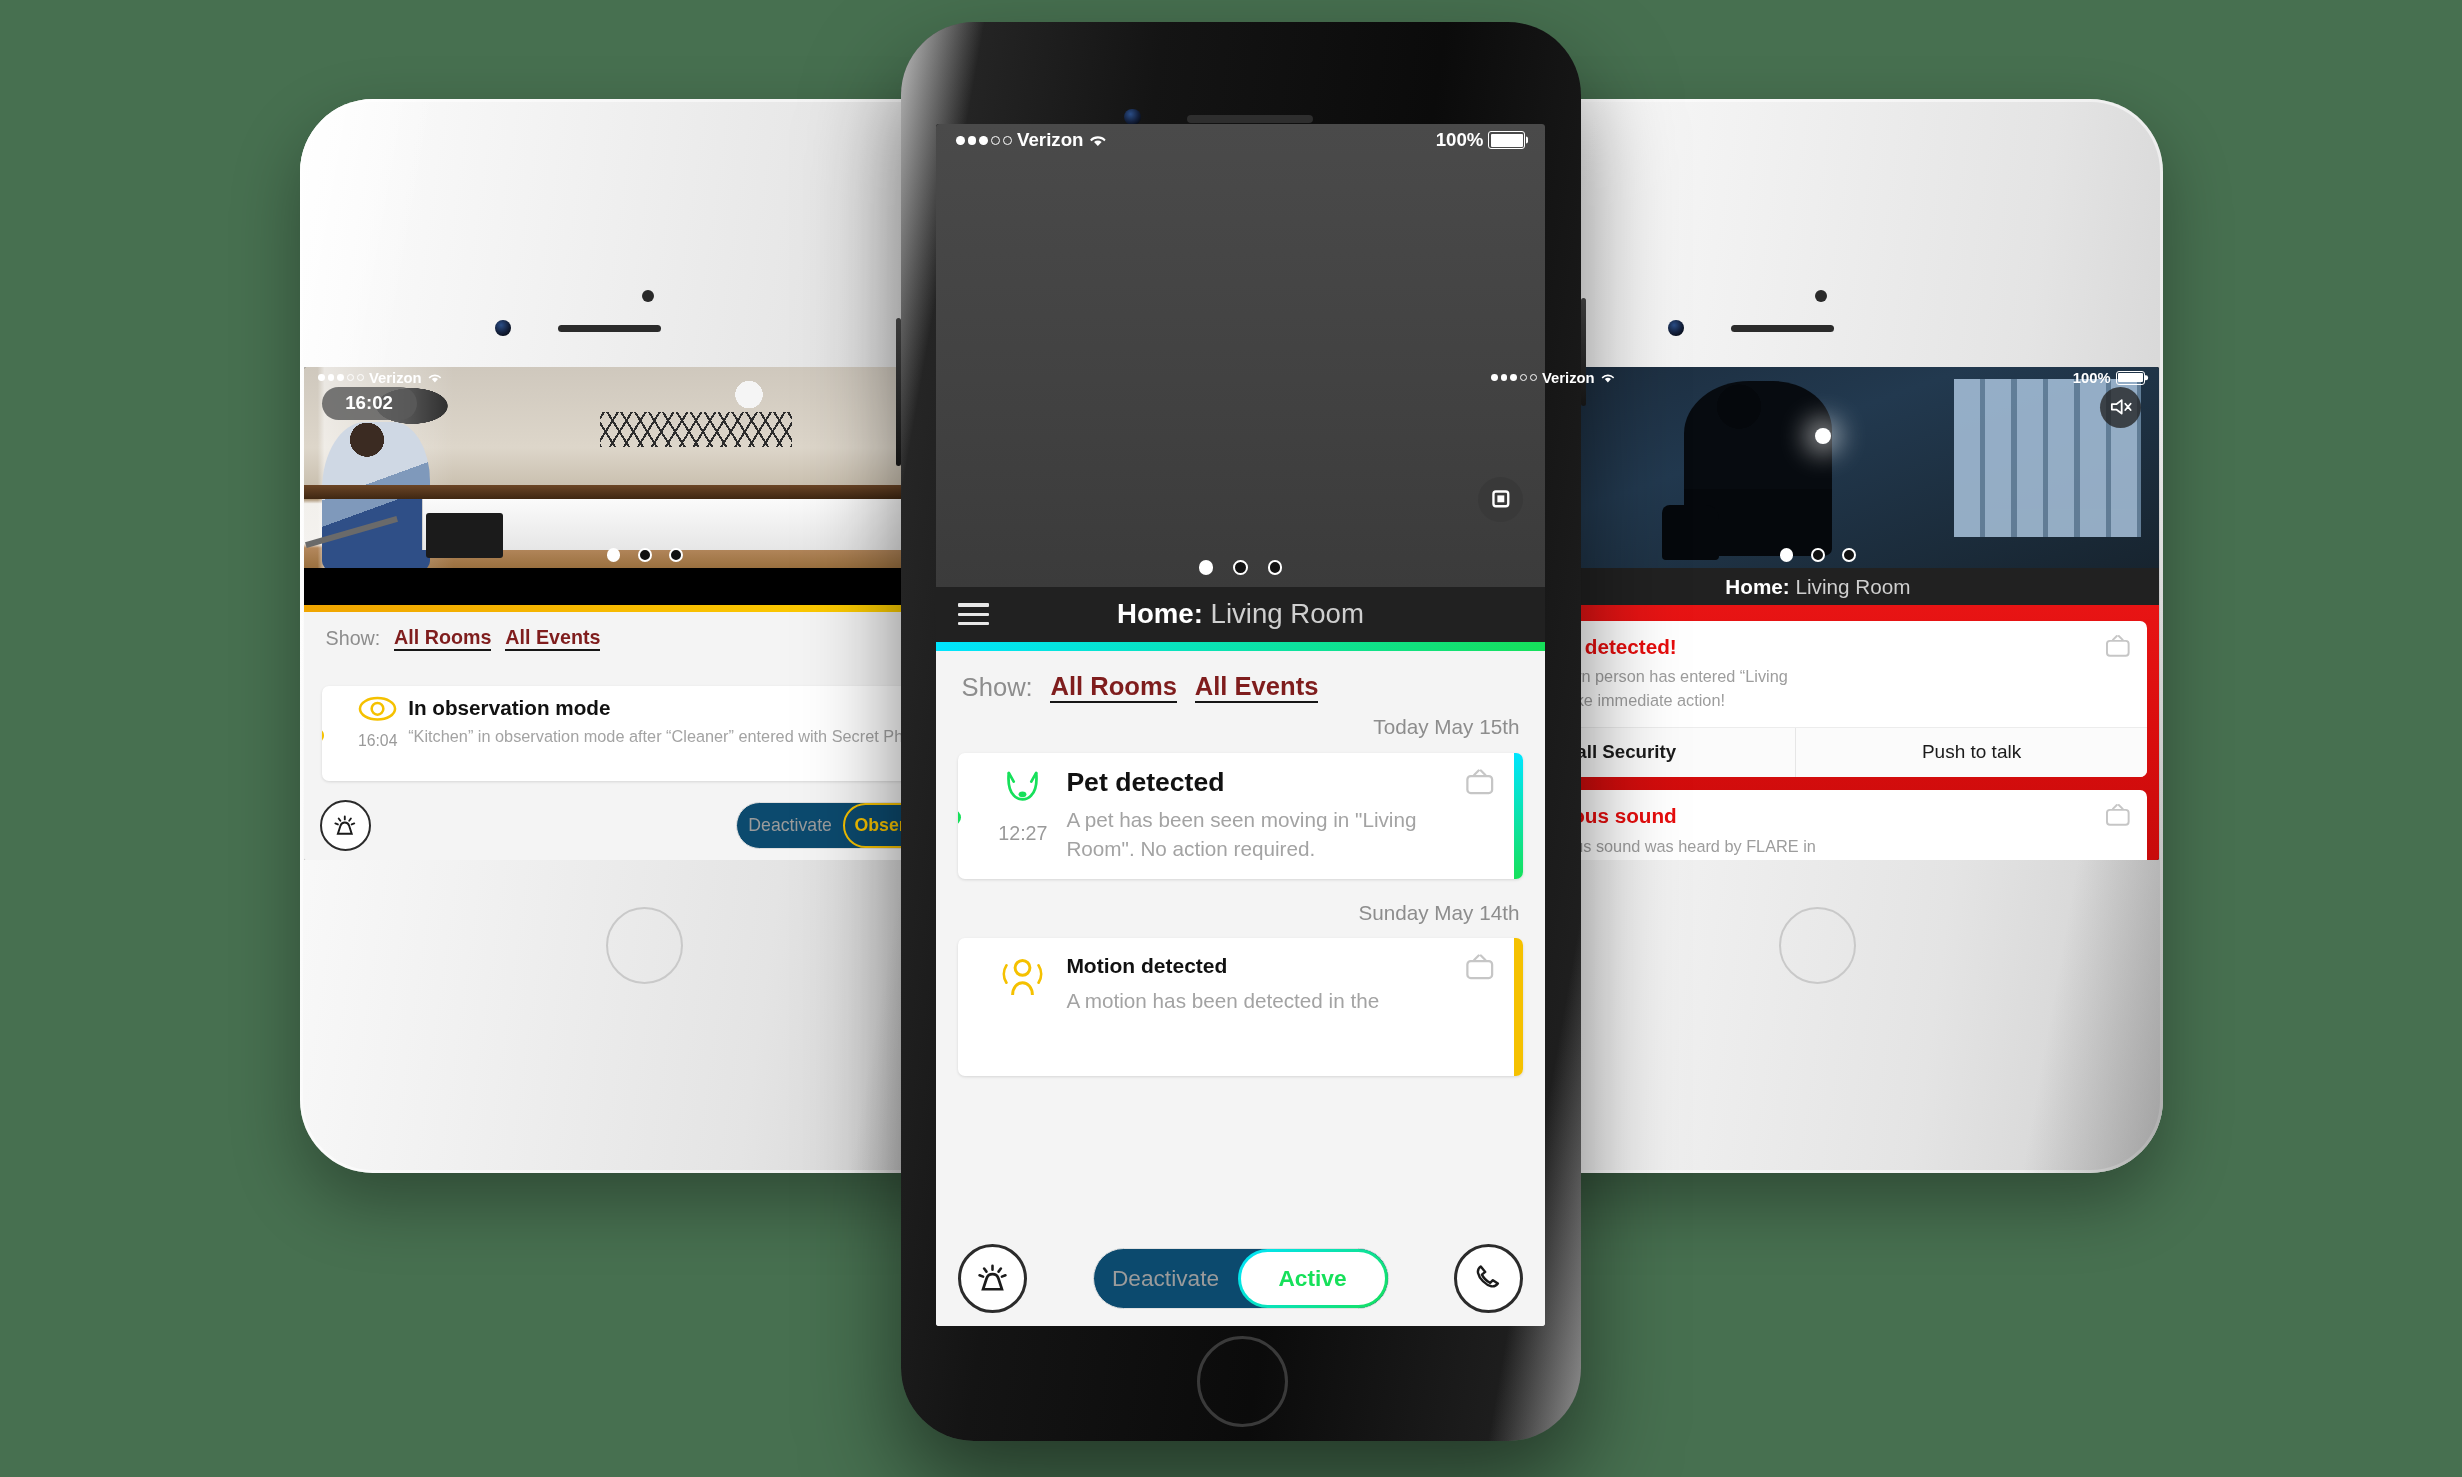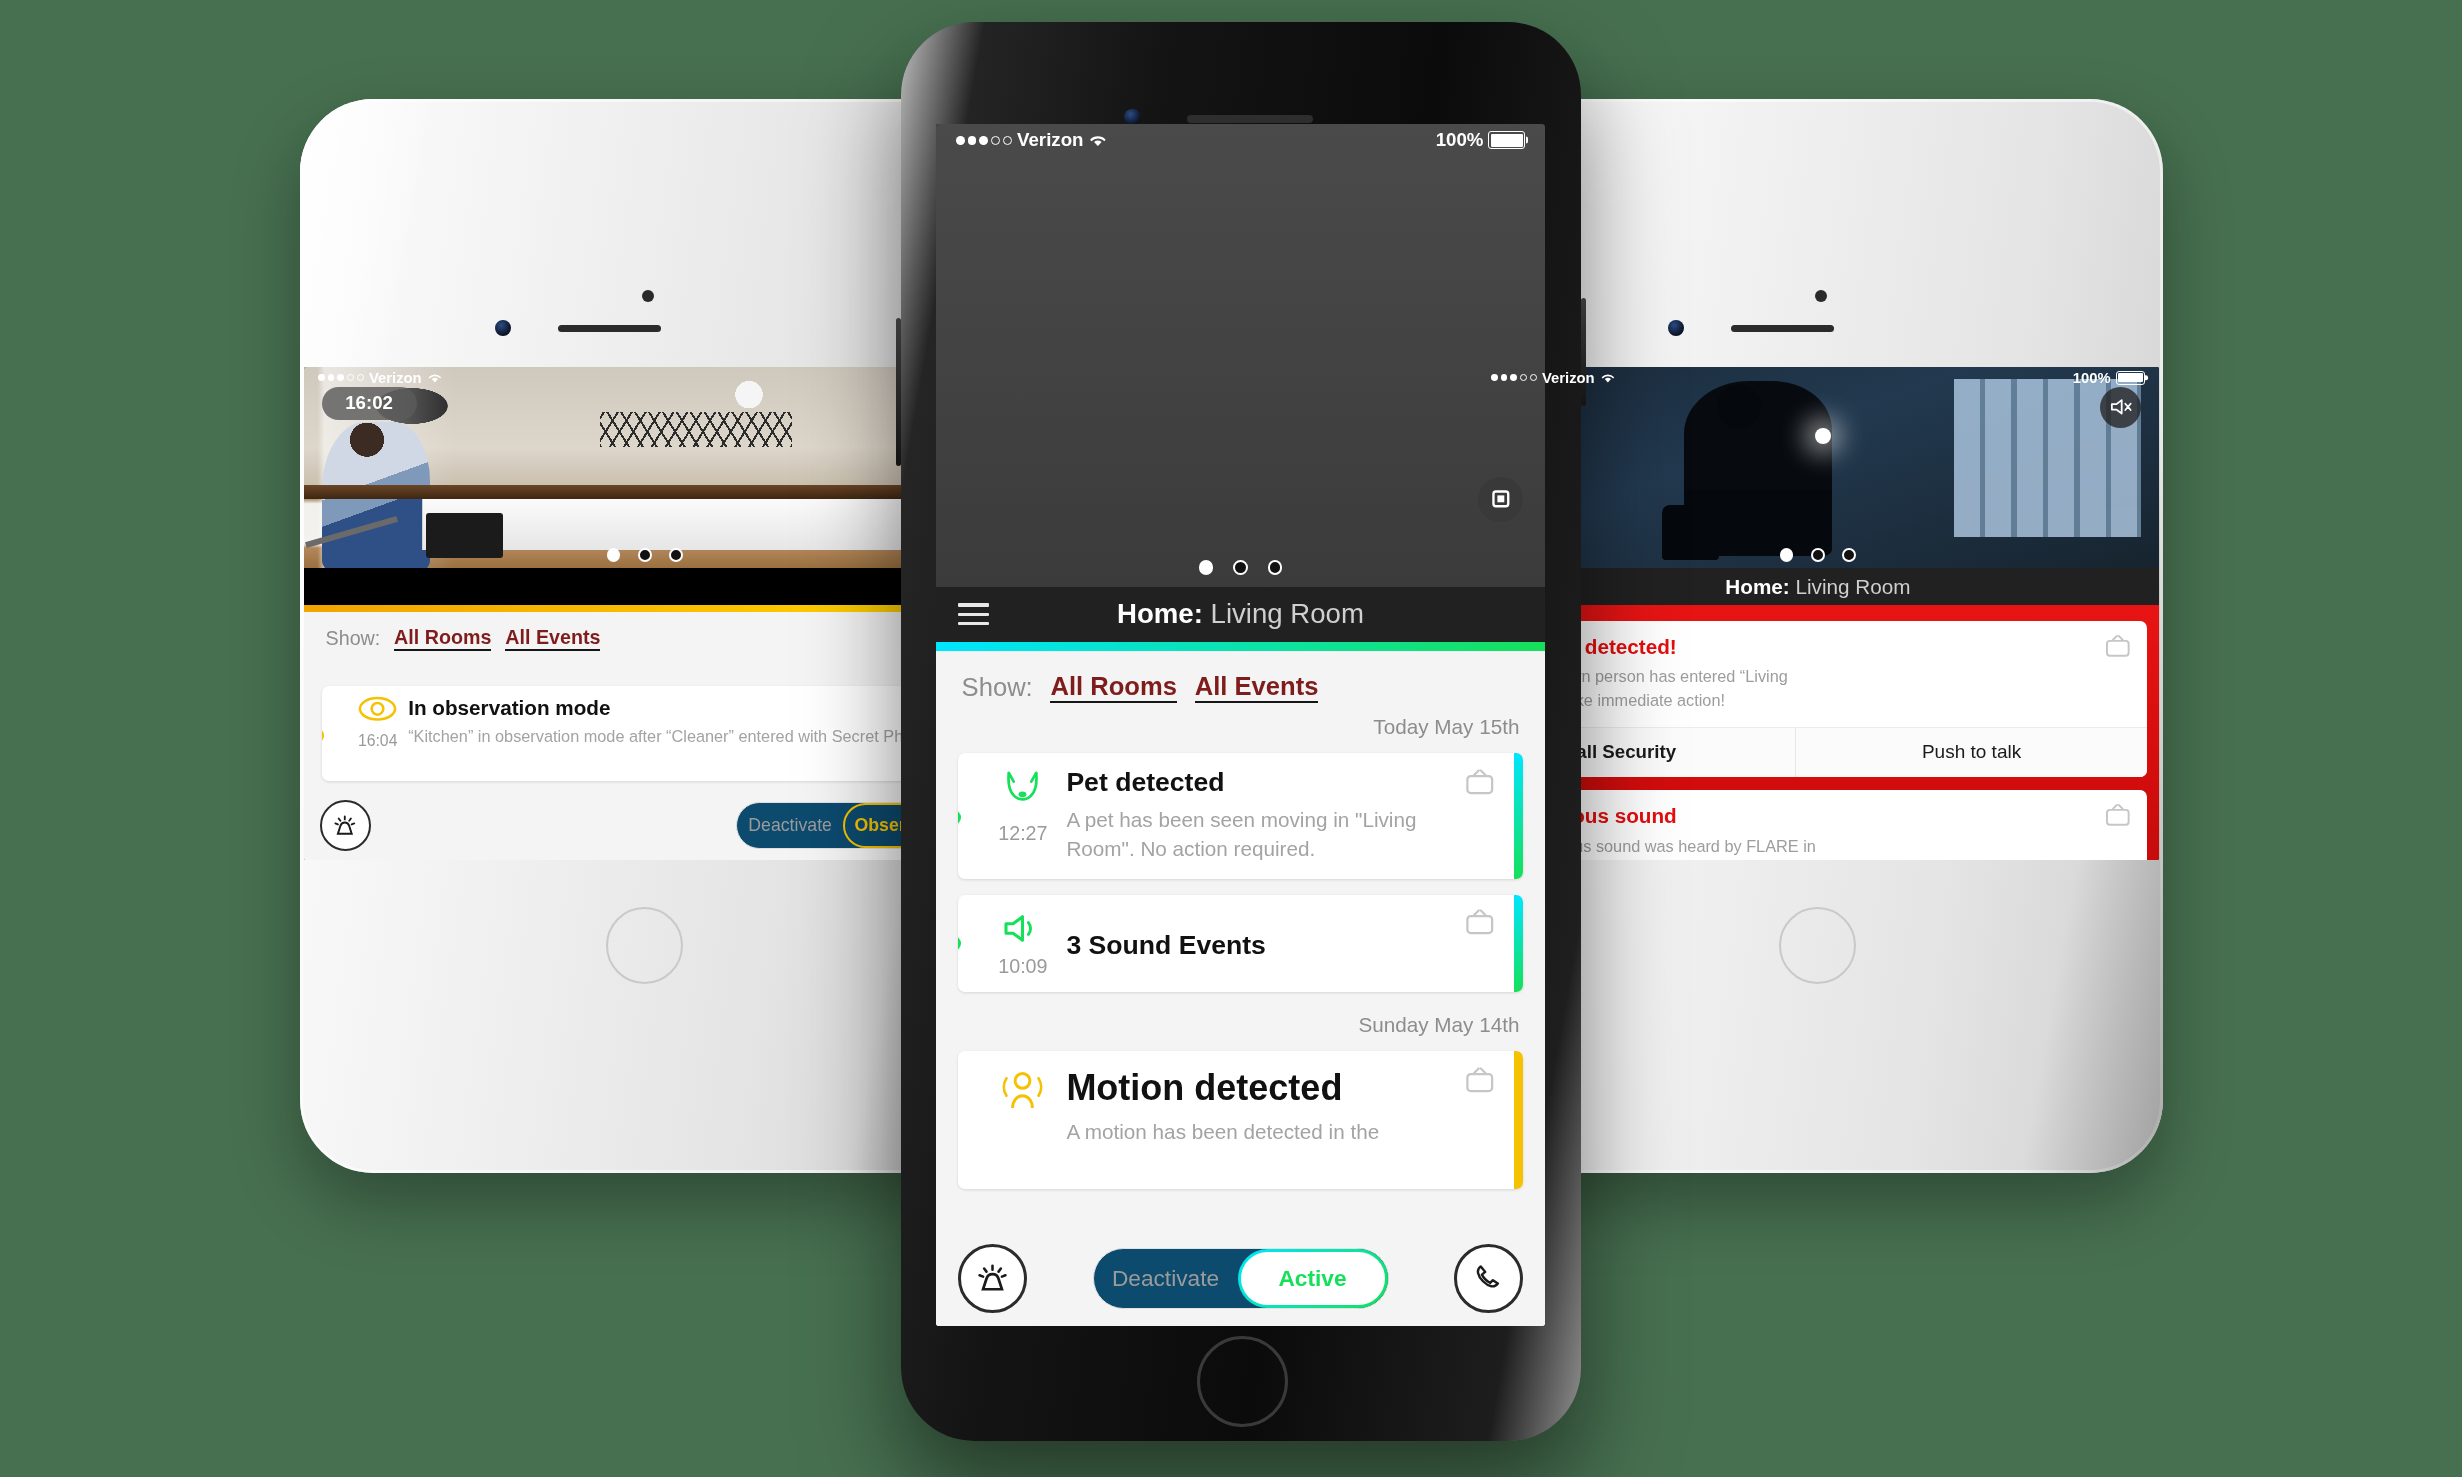--- a/index.html
+++ b/index.html
@@ -443,60 +443,40 @@
                 </svg>
               <span class="time" style="font-size:19.7px;margin-top:11.8px;">12:27</span>
             </span>
             <span class="body">
               <div class="etitle" style="font-size:26.6px;margin-bottom:7.9px;">Pet detected</div>
               <div class="edesc" style="font-size:20.7px;line-height:1.4;">A pet has been seen moving in "Living Room". No action required.</div>
             </span>
           </div>
         </div>
 
-        <div class="card" style="margin:15.8px 21.7px 0 21.7px;height:97px;">
-          <span class="stripe" style="width:8.9px;background:linear-gradient(180deg,#00e5ff,#16e05a);"></span>
-          <span class="bulletdot" style="left:-11.8px;top:41px;width:14.8px;height:14.8px;background:#16e05a;"></span>
-          <svg class="tvico" width="31.5" height="29.6" viewBox="0 0 28 26" style="right:27.6px;top:11.8px;">
-              <rect x="3" y="8" width="22" height="15" rx="3" fill="none" stroke="#c6c6c6" stroke-width="2"></rect>
-              <path d="M9 7 13 3M19 7 15 3" stroke="#c6c6c6" stroke-width="2" stroke-linecap="round"></path>
-            </svg>
-          <div class="evt" style="padding:17.7px 69px 13.8px 21.7px;align-items:center;">
-            <span class="icowrap" style="width:87px;">
-              <svg width="43" height="33" viewBox="0 0 36 28">
-                  <path d="M4 10h6l8-6v20l-8-6H4Z" fill="none" stroke="#16e05a" stroke-width="2.6" stroke-linejoin="round"></path>
-                  <path d="M23 9a8 8 0 0 1 0 10" fill="none" stroke="#16e05a" stroke-width="2.6" stroke-linecap="round"></path>
-                </svg>
-              <span class="time" style="font-size:19.7px;margin-top:9.9px;">10:09</span>
-            </span>
-            <span class="body">
-              <div class="etitle" style="font-size:26.6px;">3 Sound Events</div>
-            </span>
-          </div>
-        </div>
 
         <div class="daterow" style="padding:21.7px 25.6px 5.9px 0;font-size:20.7px;">Sunday May 14th</div>
 
         <div class="card" style="margin:7.9px 21.7px 0 21.7px;height:138px;">
           <span class="stripe" style="width:8.9px;background:#f5c100;"></span>
           <svg class="tvico" width="31.5" height="29.6" viewBox="0 0 28 26" style="right:27.6px;top:13.8px;">
               <rect x="3" y="8" width="22" height="15" rx="3" fill="none" stroke="#c6c6c6" stroke-width="2"></rect>
               <path d="M9 7 13 3M19 7 15 3" stroke="#c6c6c6" stroke-width="2" stroke-linecap="round"></path>
             </svg>
           <div class="evt" style="padding:15.8px 69px 13.8px 21.7px;">
             <span class="icowrap" style="width:87px;">
               <svg width="47" height="45" viewBox="0 0 38 36">
                   <circle cx="19" cy="11" r="6" fill="none" stroke="#f5c100" stroke-width="2.4"></circle>
                   <path d="M11 33c0-6 3.6-10 8-10s8 4 8 10" fill="none" stroke="#f5c100" stroke-width="2.4"></path>
                   <path d="M6 9a13 13 0 0 0 0 14M32 9a13 13 0 0 1 0 14" fill="none" stroke="#f5c100" stroke-width="2.2" stroke-linecap="round"></path>
                 </svg>
               <span class="time" style="font-size:19.7px;margin-top:9.9px;"></span>
             </span>
             <span class="body">
-              <div class="etitle" style="font-size:36px;margin-bottom:8.9px;">Motion detected</div>
+              <div class="etitle" style="font-size:21px;margin-bottom:8.9px;">Motion detected</div>
               <div class="edesc" style="font-size:20.7px;line-height:1.4;">A motion has been detected in the</div>
             </span>
           </div>
         </div>
 
         <div class="bottombar" style="height:95px;padding:0 21.7px;">
           <span class="roundbtn" style="width:69px;height:69px;border:3px solid #2b2b2b;">
             <svg width="35" height="35" viewBox="0 0 26 26">
                 <path d="M6 21h14l-2.6-8a4.6 4.6 0 0 0-8.8 0Z" fill="none" stroke="#1b1b1b" stroke-width="2"></path>
                 <path d="M13 3.5v3M6.8 5.6l1.7 2.3M19.2 5.6l-1.7 2.3M3.4 10.6l2.6 1M22.6 10.6l-2.6 1" stroke="#1b1b1b" stroke-width="1.9" stroke-linecap="round"></path>

